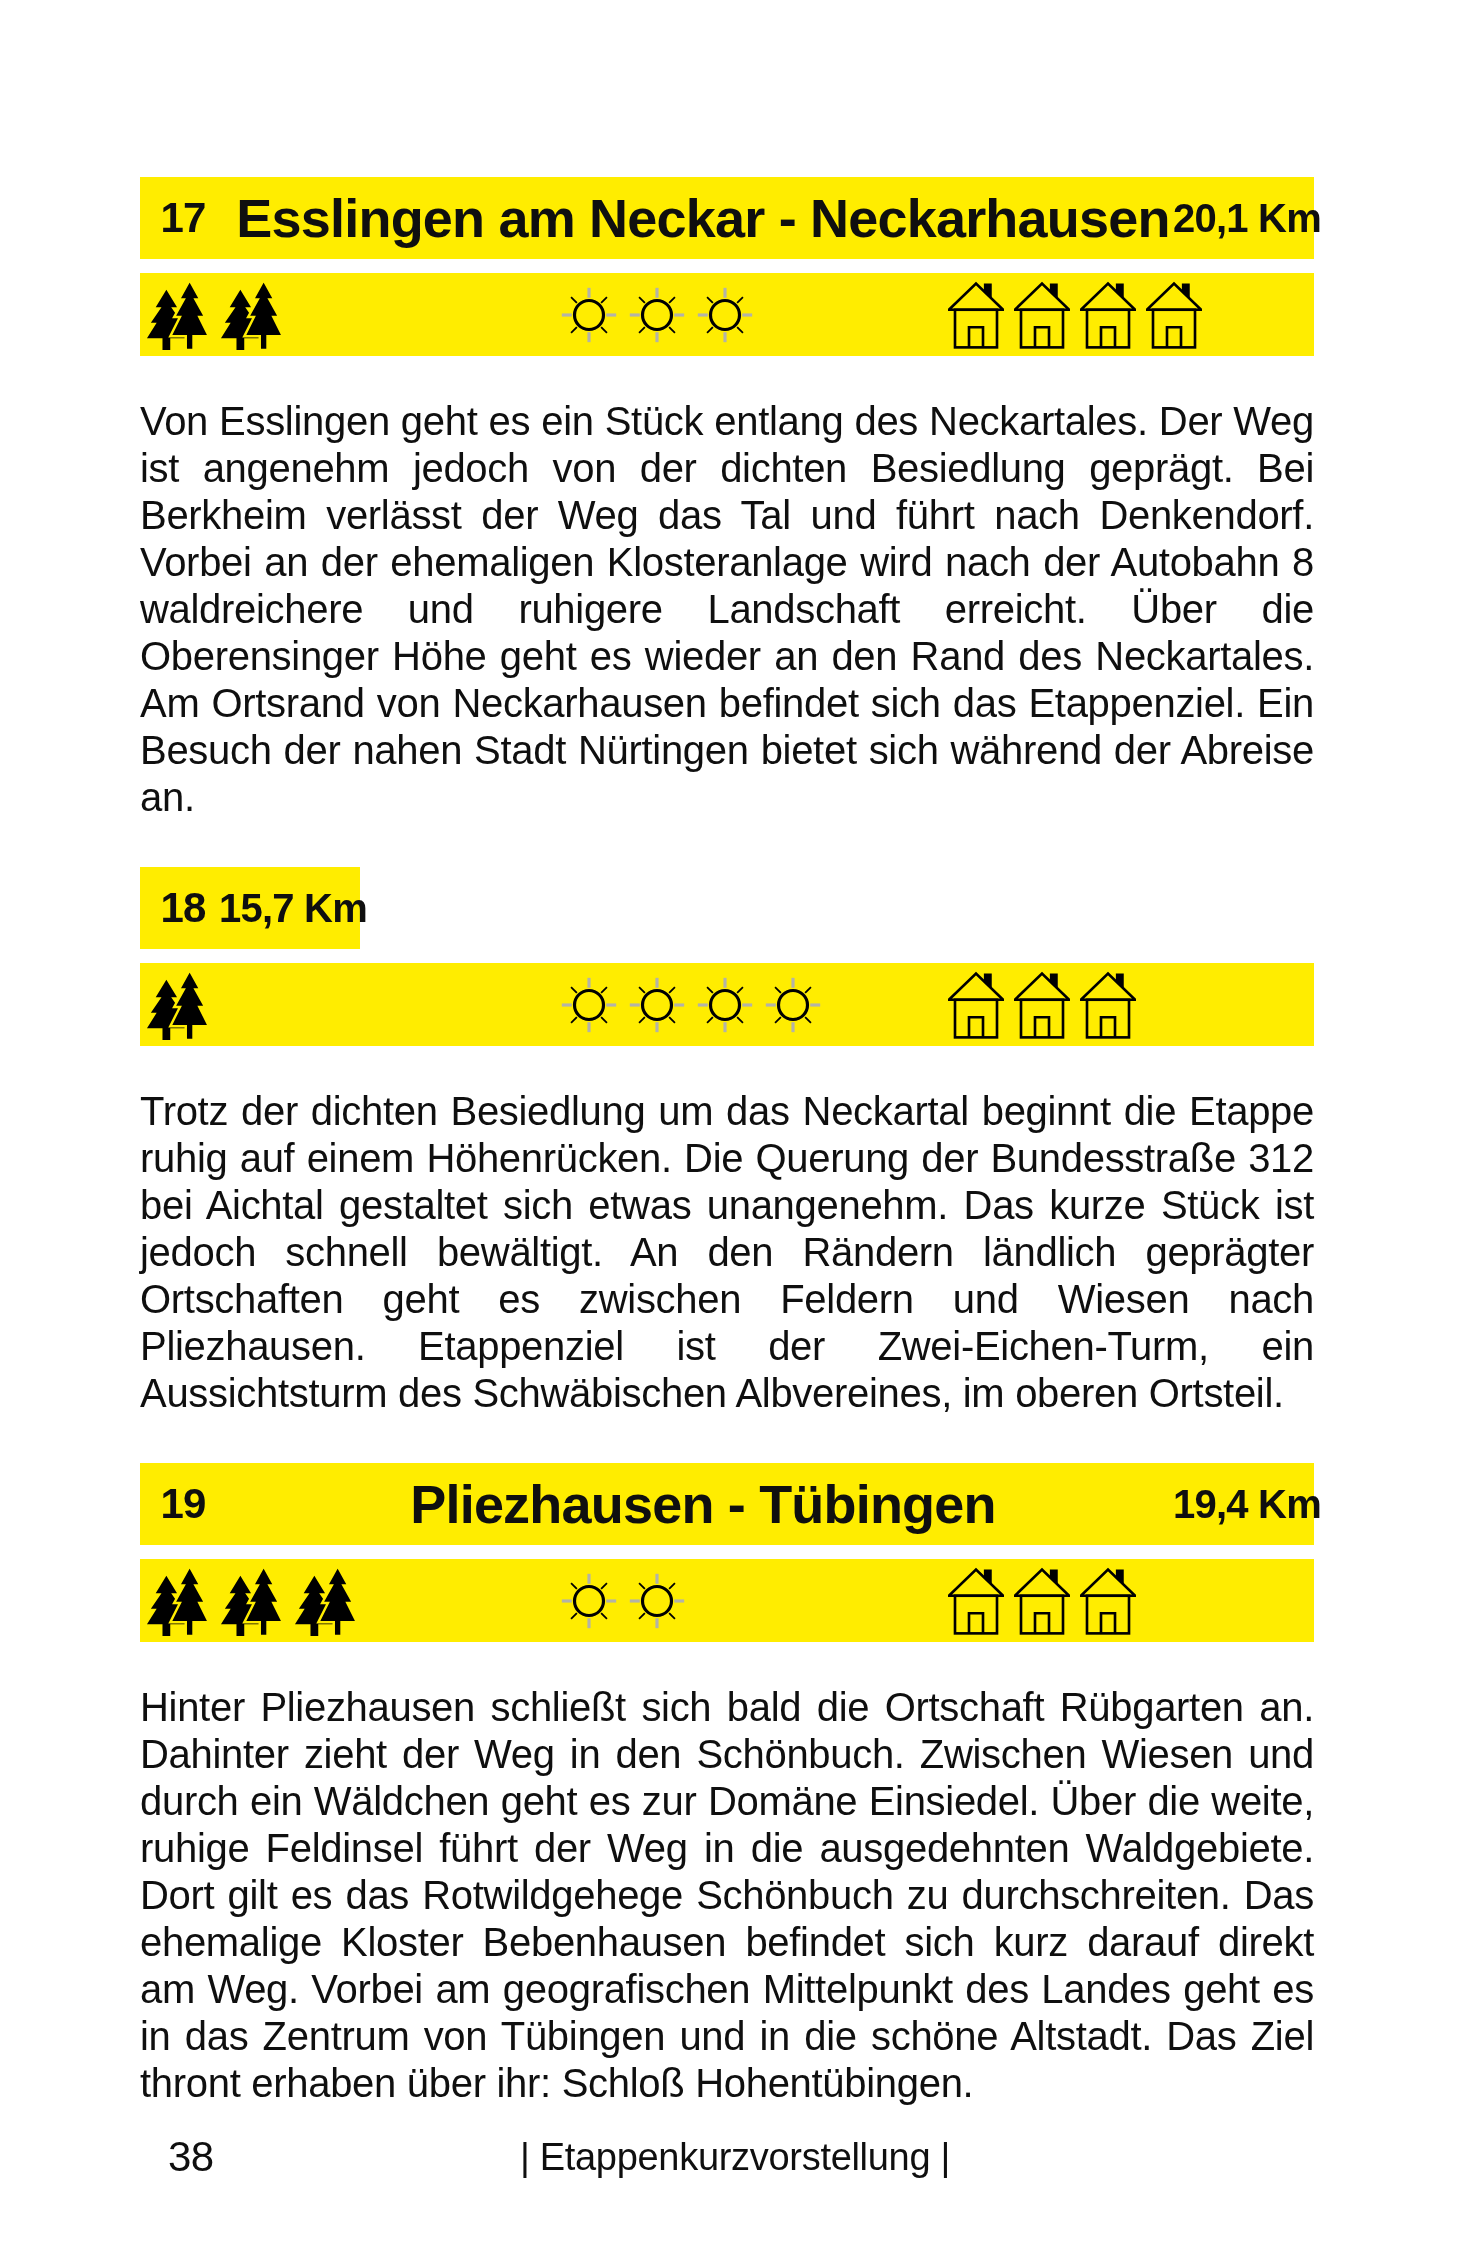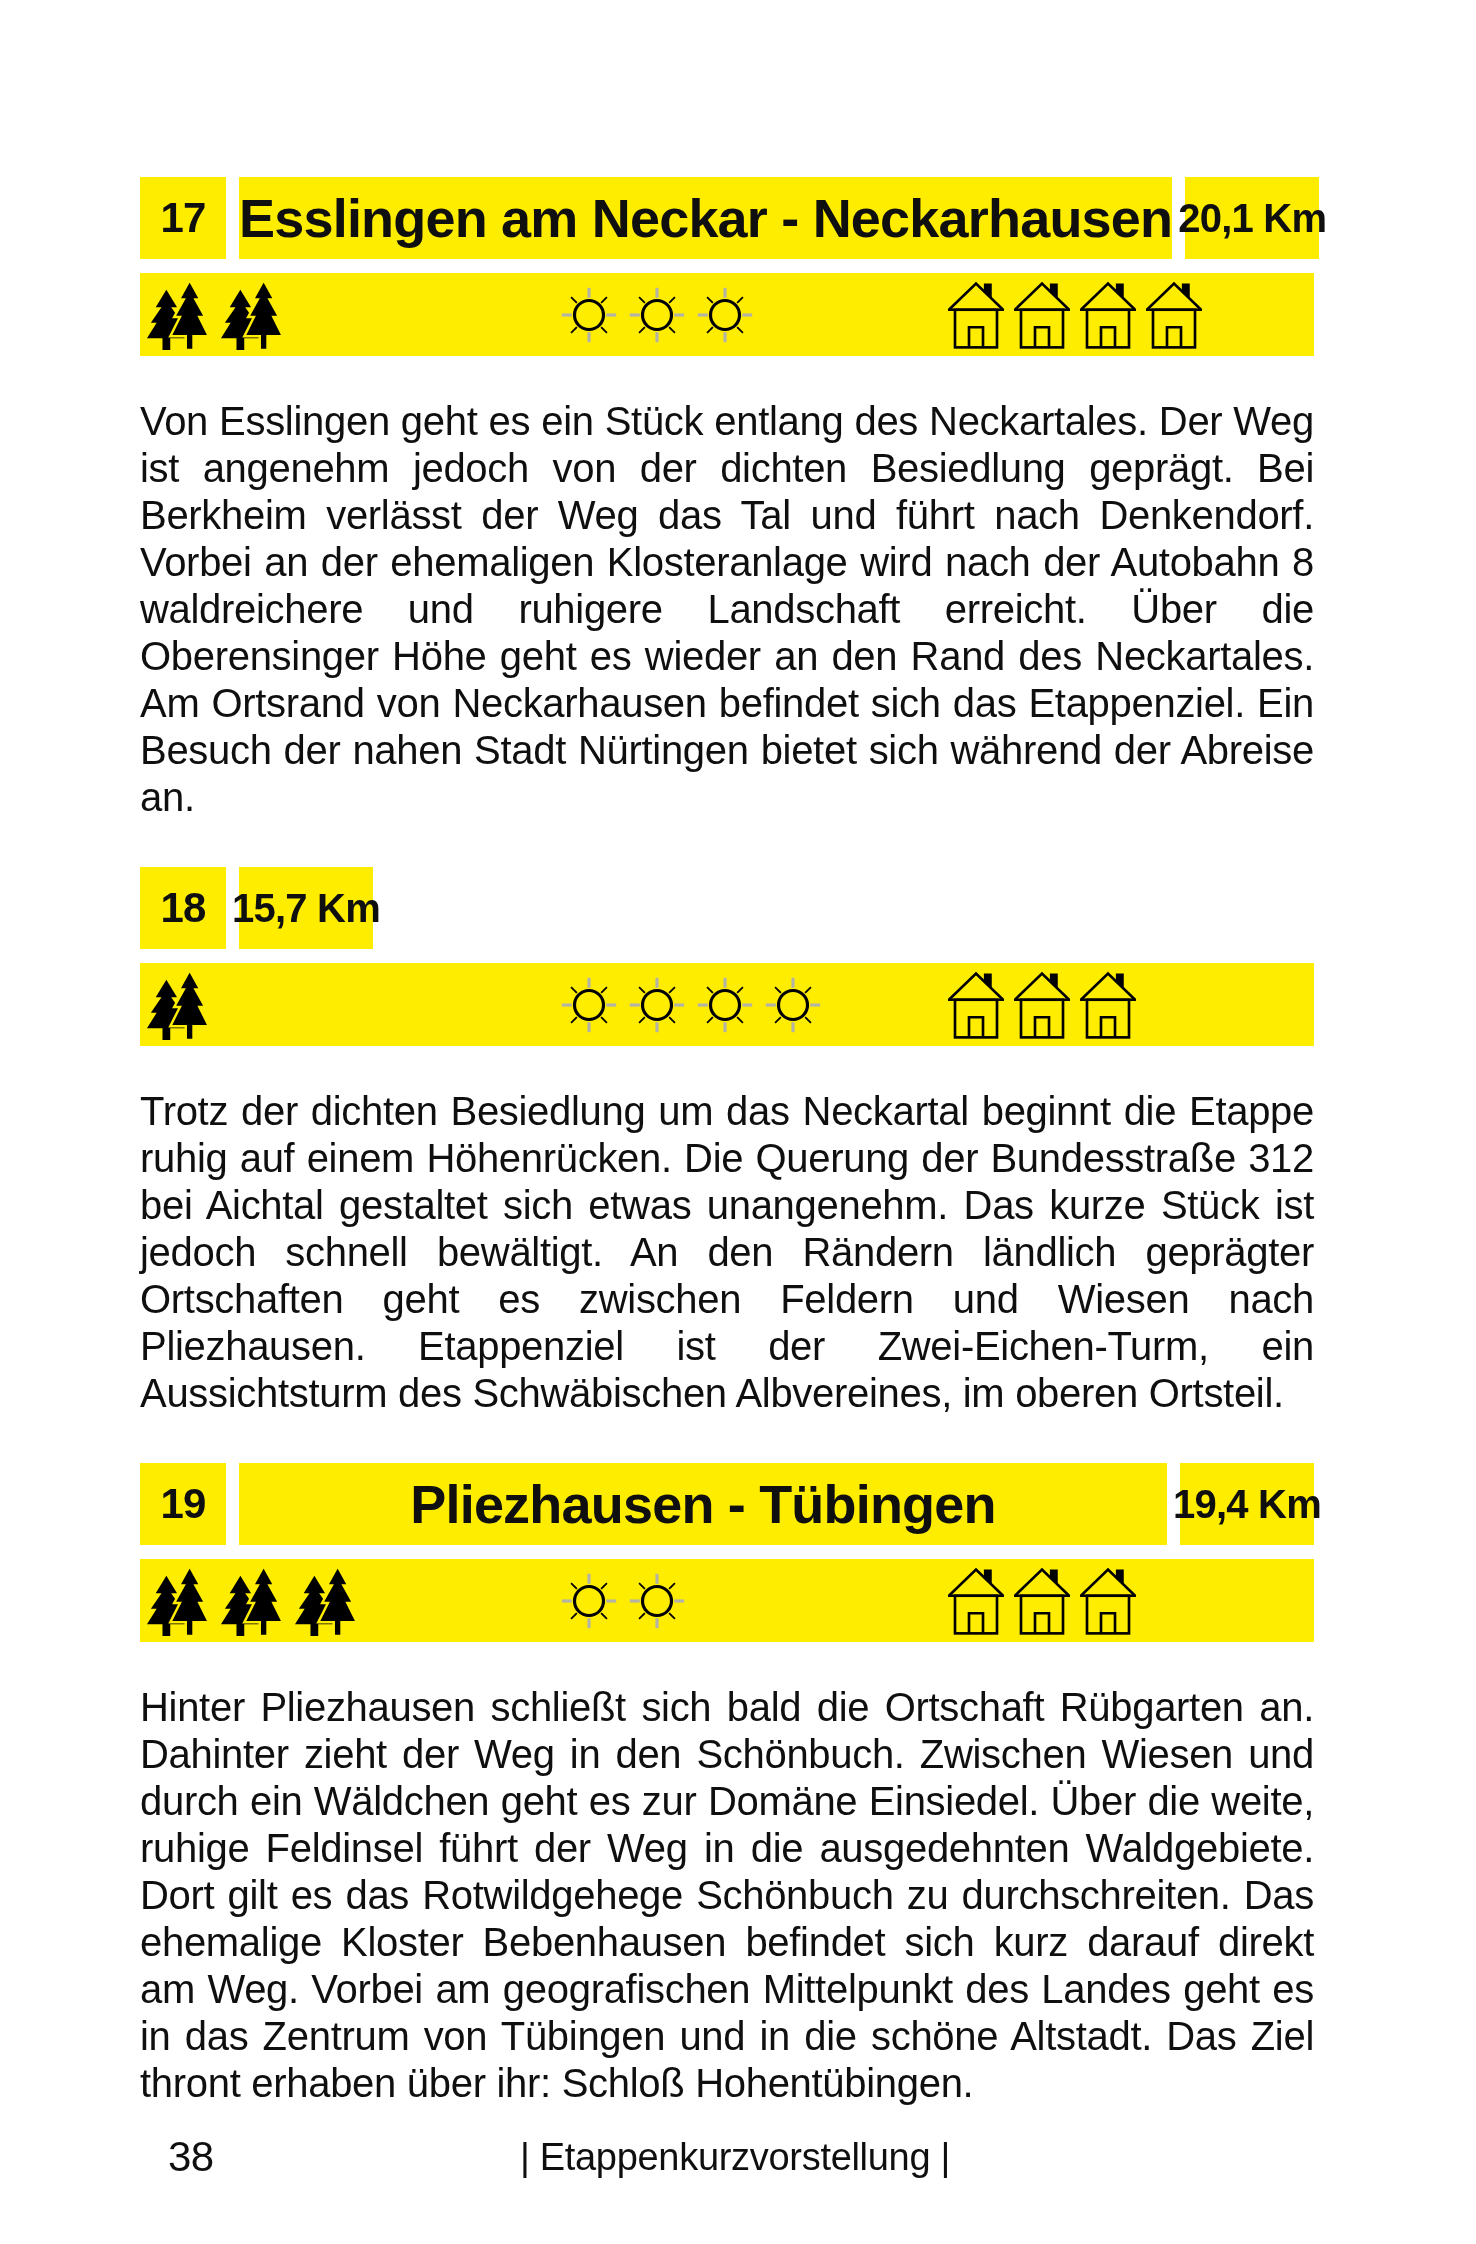--- a/index.html
+++ b/index.html
@@ -12,21 +12,20 @@
     color:var(--text,#0f0f0f);
   }
   .content{
     position:absolute;
     left:140px;top:177px;
     width:1174px;
   }
   
   .stage-header{
     display:flex;
-    gap:13px;
     height:82px;
   }
   .hbox{
     background:var(--accent-yellow,#FFED00);
     display:flex;align-items:center;justify-content:center;
     font-weight:bold;
     font-size:42px;
     letter-spacing:-0.8px;
     white-space:nowrap;
   }

